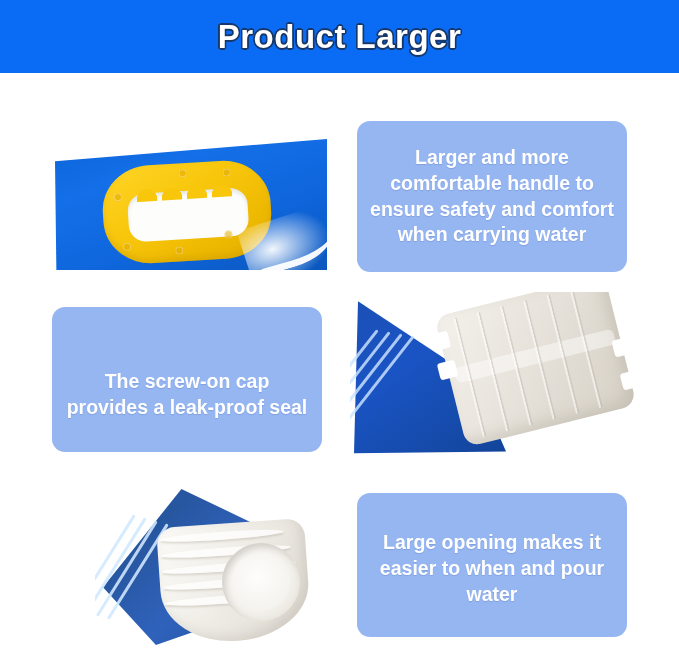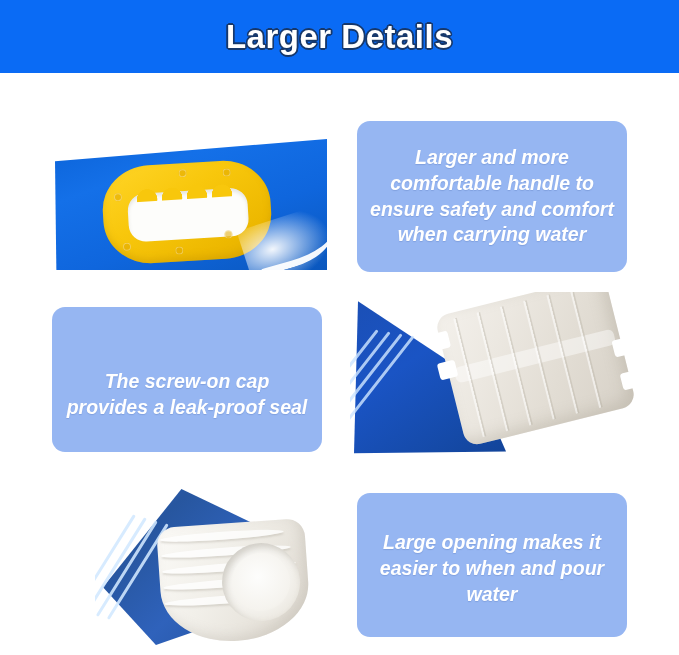--- a/index.html
+++ b/index.html
@@ -55,21 +55,20 @@
     box-sizing: border-box;
     padding: 6px 12px;
   }
   .caption-text {
     color: #ffffff;
     font-weight: bold;
     font-size: 19.5px;
     line-height: 1.32;
     text-align: center;
     text-shadow: 0 1px 1px rgba(90,120,185,0.35);
-    font-style: italic;
   }
 
   #card-handle   { left: 357px; top: 121px; width: 270px; height: 151px; }
   #card-cap      { left: 52px;  top: 307px; width: 270px; height: 145px; }
   #card-opening  { left: 357px; top: 493px; width: 270px; height: 144px; }
 
   
   #card-cap .caption-text    { transform: translateY(15px); text-align: center; }
   #card-opening .caption-text{ transform: translateY(4px); }
 
@@ -252,21 +251,21 @@
     left: 10px; top: 10px;
     width: 58px; height: 58px;
     border-radius: 50%;
     background: radial-gradient(circle at 45% 40%, #fdfdfc 0%, #f5f3ee 70%, #eae6de 100%);
   }
 </style>
 </head>
 <body>
 
 <div id="banner">
-  <div id="banner-title">Larger Details</div>
+  <div id="banner-title">Product Larger</div>
 </div>
 
 <div class="photo" id="photo-handle" title="Blue water bag panel with a yellow oval carry handle">
   <div class="bag-panel">
     <div class="handle-plate">
       <div class="handle-hole"></div>
       <div class="rivet" style="left:12px;  top:26px;"></div>
       <div class="rivet" style="left:78px;  top:6px;"></div>
       <div class="rivet" style="left:122px; top:8px;"></div>
       <div class="rivet" style="left:18px;  top:76px;"></div>

